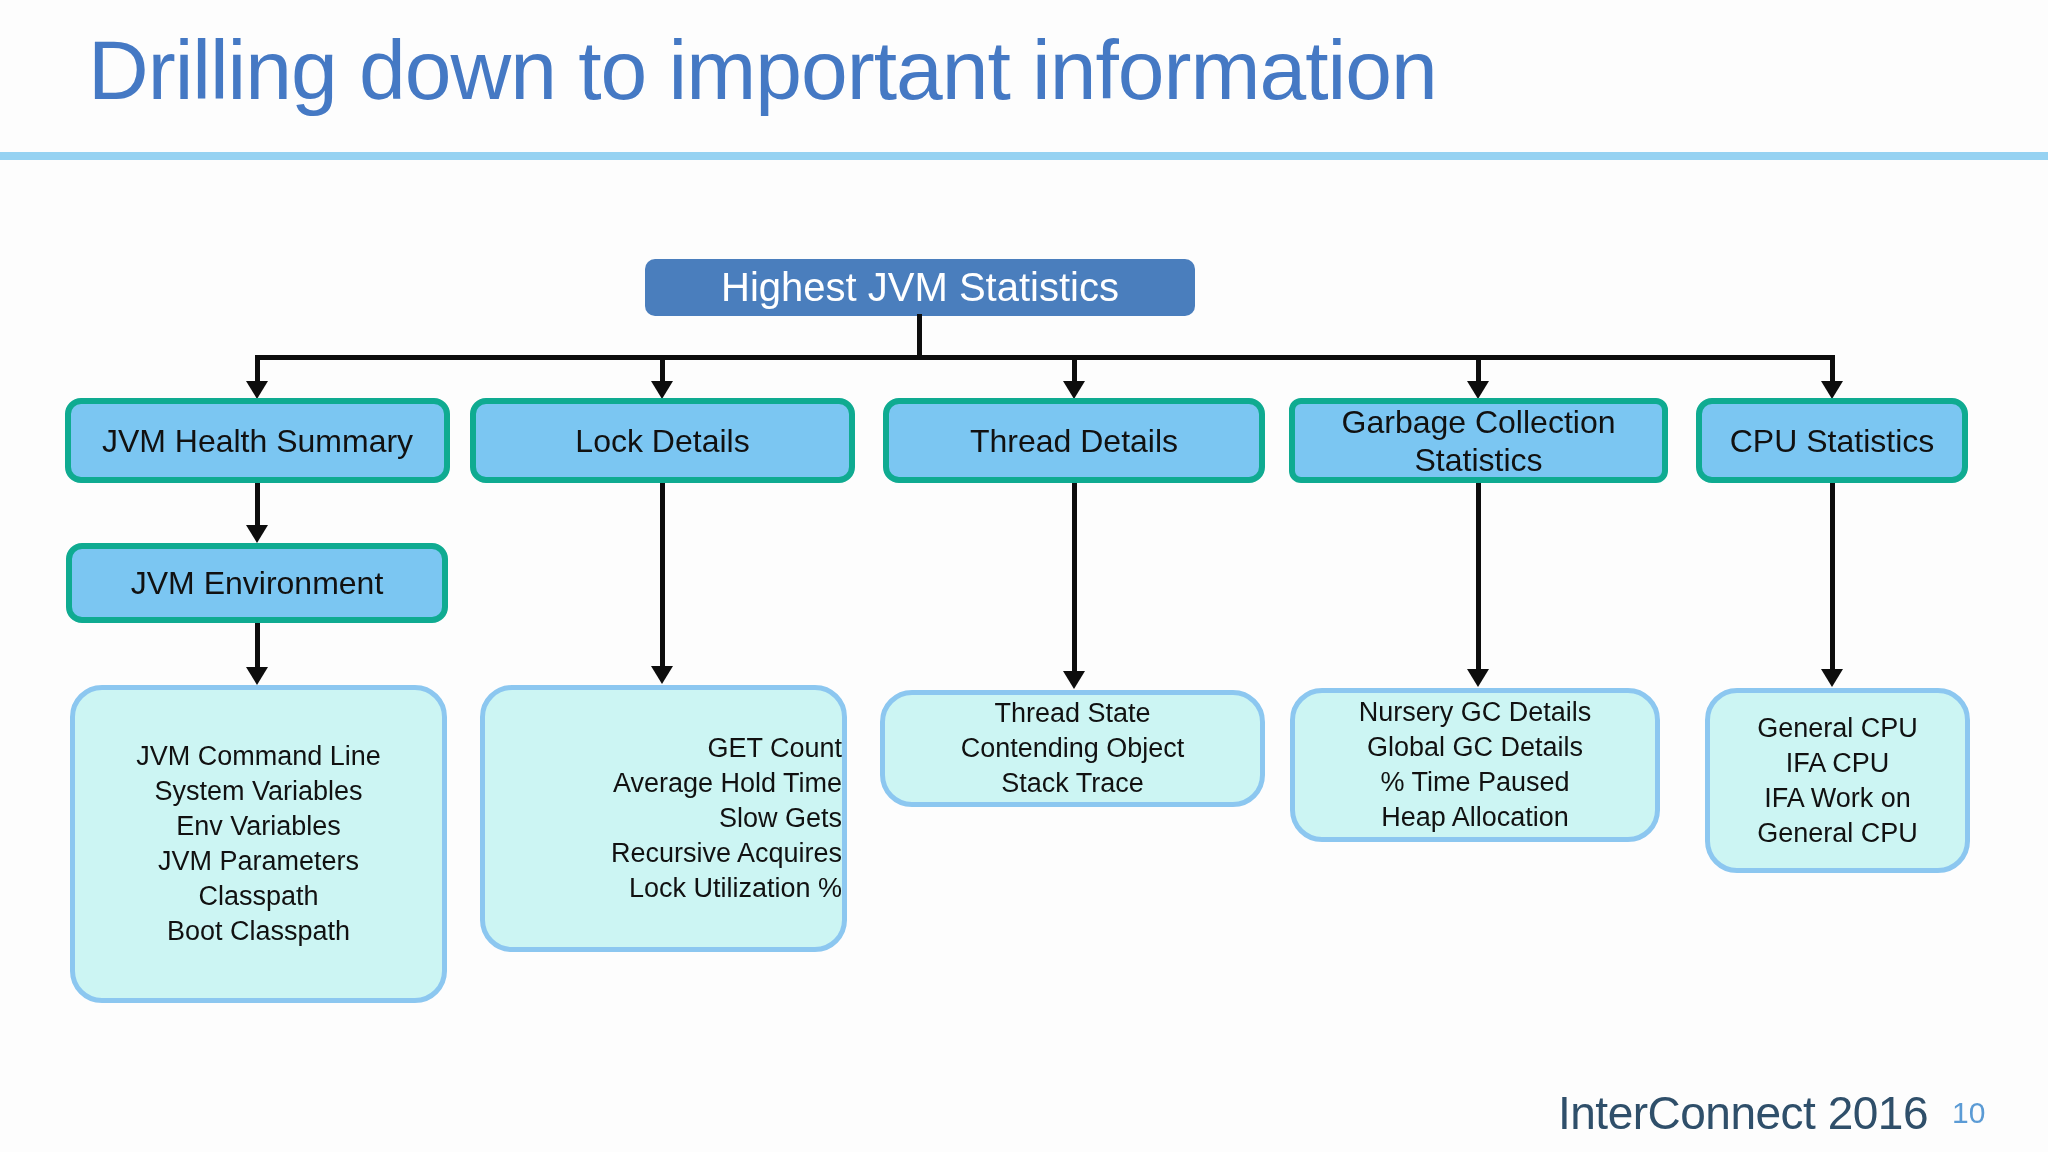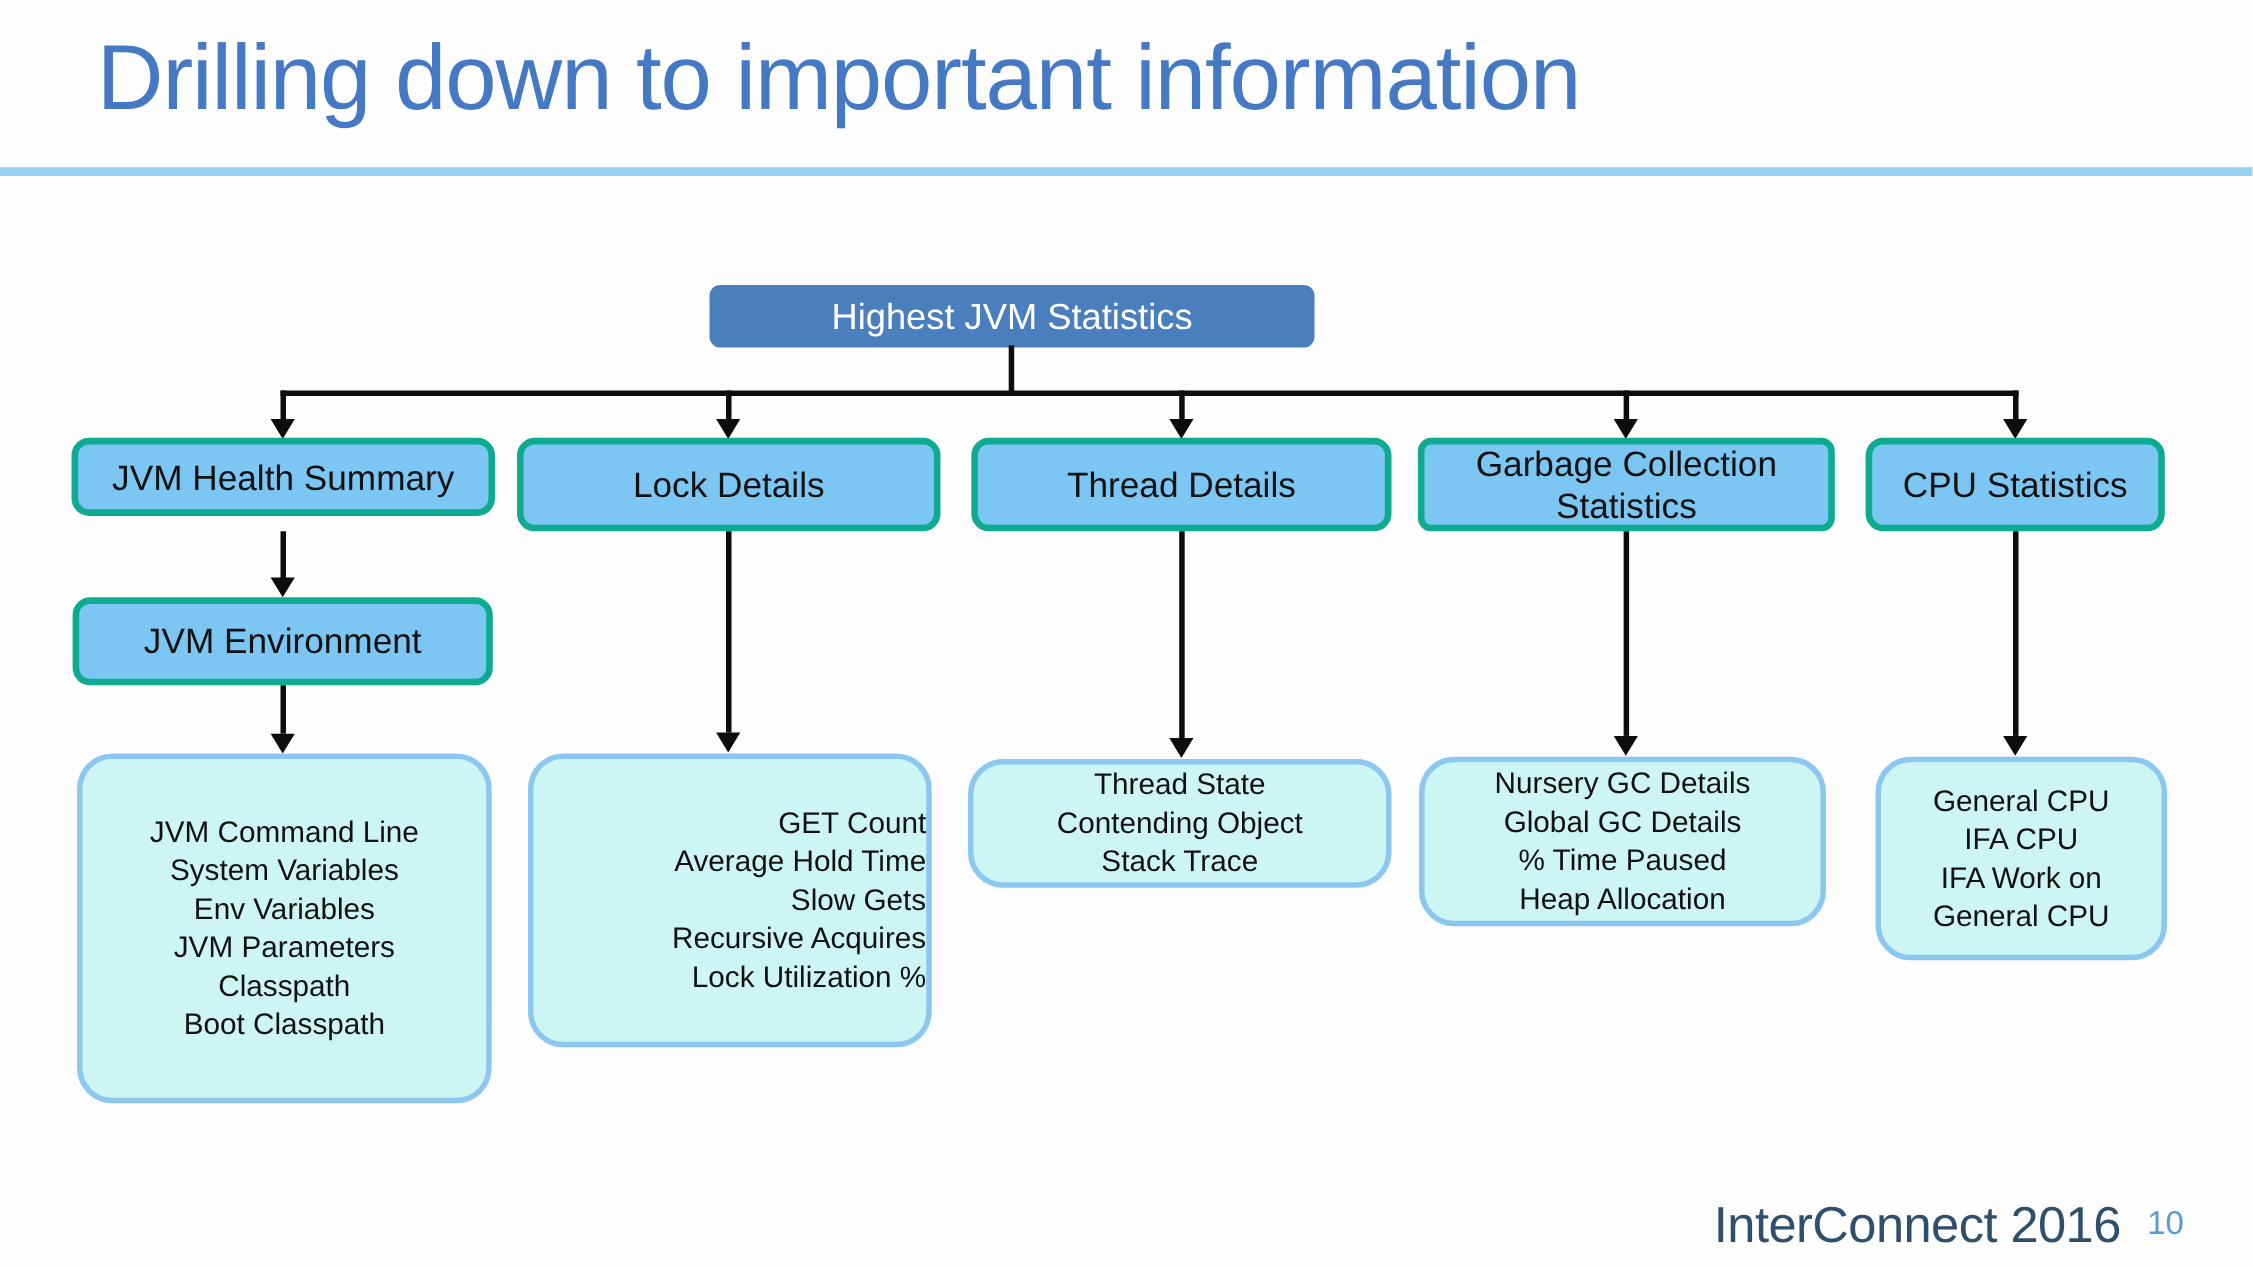--- a/index.html
+++ b/index.html
@@ -35,21 +35,21 @@
     align-items: center;
     justify-content: center;
     text-align: center;
     box-sizing: border-box;
     color: var(--node_text, #111111);
   }
   .root-node {
     background: var(--root_fill, #4a7ebd);
     color: var(--root_text, #ffffff);
     border-radius: 10px;
-    font-size: 33px;
+    font-size: 40px;
   }
   .branch-node {
     background: var(--branch_fill, #7bc6f2);
     border: 6px solid var(--branch_border, #0fab91);
     border-radius: 16px;
     font-size: 32px;
     line-height: 38px;
     padding: 0 14px;
   }
   .detail-node {
@@ -107,21 +107,21 @@
 
   <div class="cline" style="left:1072px;top:355px;width:5px;height:28px;"></div>
   <div class="arrowhead" style="left:1063px;top:381px;"></div>
 
   <div class="cline" style="left:1476px;top:355px;width:5px;height:28px;"></div>
   <div class="arrowhead" style="left:1467px;top:381px;"></div>
 
   <div class="cline" style="left:1830px;top:355px;width:5px;height:28px;"></div>
   <div class="arrowhead" style="left:1821px;top:381px;"></div>
 
-  <div class="node branch-node" style="left:65px;top:398px;width:385px;height:71px;">JVM Health Summary</div>
+  <div class="node branch-node" style="left:65px;top:398px;width:385px;height:85px;">JVM Health Summary</div>
   <div class="node branch-node" style="left:470px;top:398px;width:385px;height:85px;">Lock Details</div>
   <div class="node branch-node" style="left:883px;top:398px;width:382px;height:85px;text-align:center;">Thread Details</div>
   <div class="node branch-node" style="left:1289px;top:398px;width:379px;height:85px;border-radius:12px;">Garbage Collection Statistics</div>
   <div class="node branch-node" style="left:1696px;top:398px;width:272px;height:85px;">CPU Statistics</div>
 
   <div class="cline" style="left:255px;top:483px;width:5px;height:43px;"></div>
   <div class="arrowhead" style="left:246px;top:525px;"></div>
   <div class="node branch-node" style="left:66px;top:543px;width:382px;height:80px;">JVM Environment</div>
 
   <div class="cline" style="left:255px;top:623px;width:5px;height:44px;"></div>

